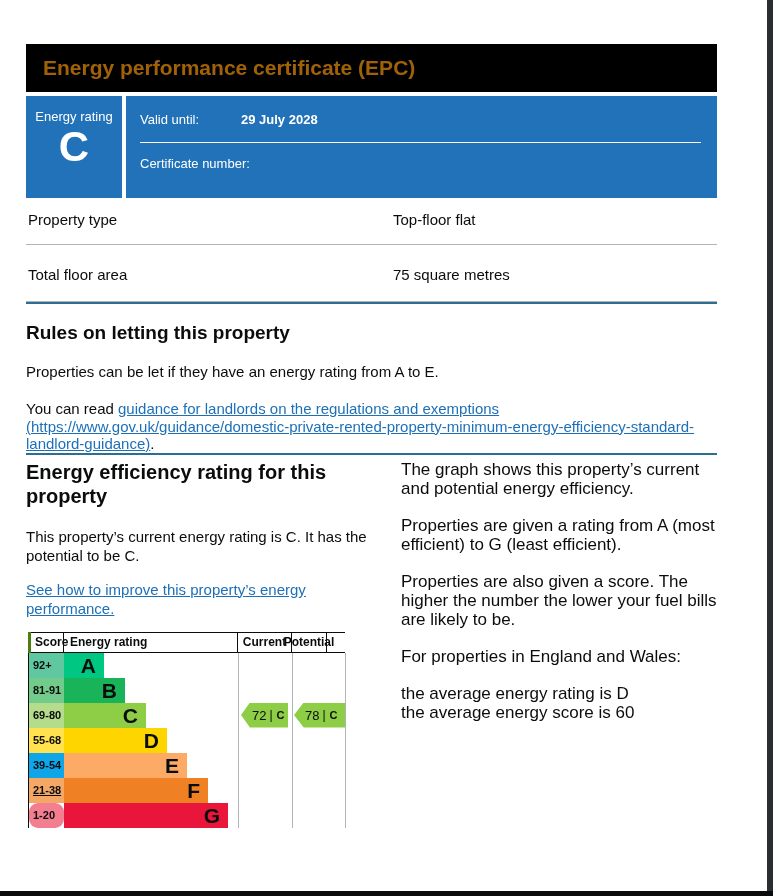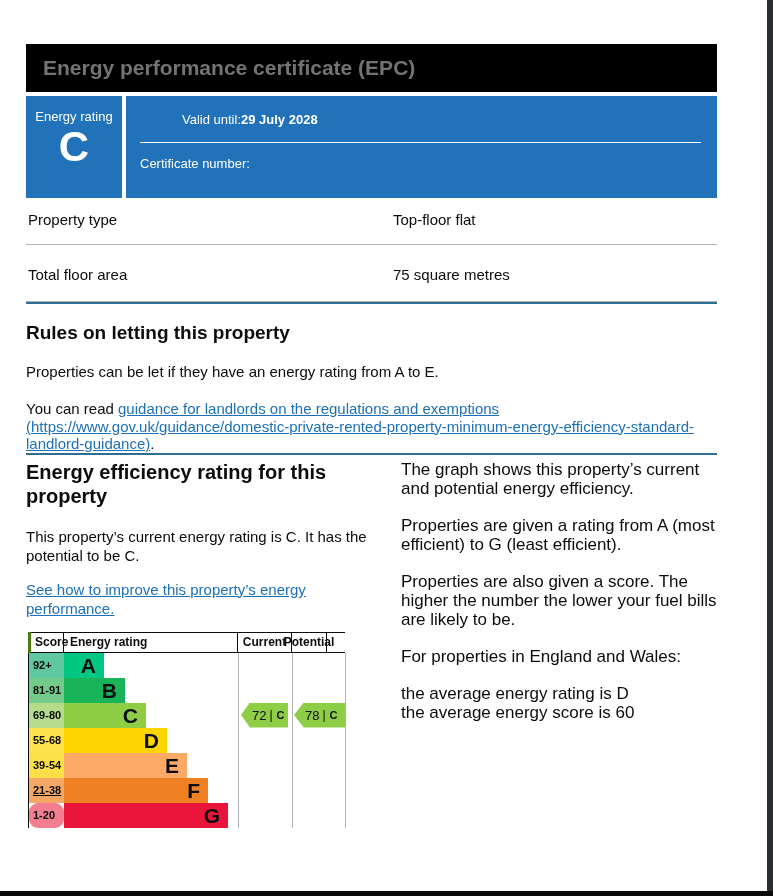--- a/index.html
+++ b/index.html
@@ -9,31 +9,31 @@
     background: #ffffff; color: #0b0c0c;
     font-family: "Liberation Sans", sans-serif;
   }
   .edge-right { position: absolute; top: 0; right: 0; width: 6px; height: 896px; background: #2b2e31; z-index: 9; }
   .edge-bottom { position: absolute; left: 0; top: 891px; width: 773px; height: 5px; background: #0b0b0b; z-index: 10; }
 
   .content { position: absolute; left: 26px; top: 44px; width: 691px; }
 
   
   .banner { background: #000000; height: 48px; display: flex; align-items: center; }
-  .banner h1 { margin: 0 0 0 17px; color: #737373; font-size: 21px; font-weight: bold; }
+  .banner h1 { margin: 0 0 0 17px; color: #a16207; font-size: 21px; font-weight: bold; }
 
   
   .summary { display: flex; gap: 4px; margin-top: 4px; height: 102px; }
   .panel { background: #2172b8; color: #ffffff; font-size: 13px; }
   .panel-address { width: 248px; padding: 15px 10px 0 16px; line-height: 17px; }
   .panel-rating { width: 96px; text-align: center; padding-top: 13px; }
   .panel-rating .rating-label { font-size: 13px; }
   .panel-rating .rating-value { font-size: 42px; font-weight: bold; line-height: 46px; }
   .panel-valid { flex: 1; padding: 16px 16px 0 14px; }
-  .valid-row { display: flex; text-align: right; }
+  .valid-row { display: flex; }
   .valid-label { width: 101px; }
   .valid-value { font-weight: bold; }
   .panel-valid hr { border: none; border-top: 1px solid #ffffff; margin: 15px 0 13px 0; }
 
   
   .fact-row { display: flex; font-size: 15px; border-bottom: 1px solid #b1b4b6; }
   .fact-row .fact-label { width: 365px; }
   .fact-row-1 { padding: 13px 0 16px 2px; }
   .fact-row-2 { padding: 21px 0 18px 2px; }
 
@@ -160,21 +160,21 @@
                   <span class="band-letter">C</span>
                 </div>
               </div>
               <div class="chart-row">
                 <div class="score-cell" style="background: rgb(255, 226, 78);">55-68</div>
                 <div class="band-bar" style="background: rgb(255, 213, 0); width: 103px;">
                   <span class="band-letter">D</span>
                 </div>
               </div>
               <div class="chart-row">
-                <div class="score-cell" style="background: #fde047;">39-54</div>
+                <div class="score-cell" style="background: #0ea5e9;">39-54</div>
                 <div class="band-bar" style="background: rgb(252, 170, 101); width: 123px;">
                   <span class="band-letter">E</span>
                 </div>
               </div>
               <div class="chart-row">
                 <div class="score-cell" style="background: rgb(245, 168, 102); text-decoration: underline;">21-38</div>
                 <div class="band-bar" style="background: rgb(239, 128, 35); width: 144px;">
                   <span class="band-letter">F</span>
                 </div>
               </div>

